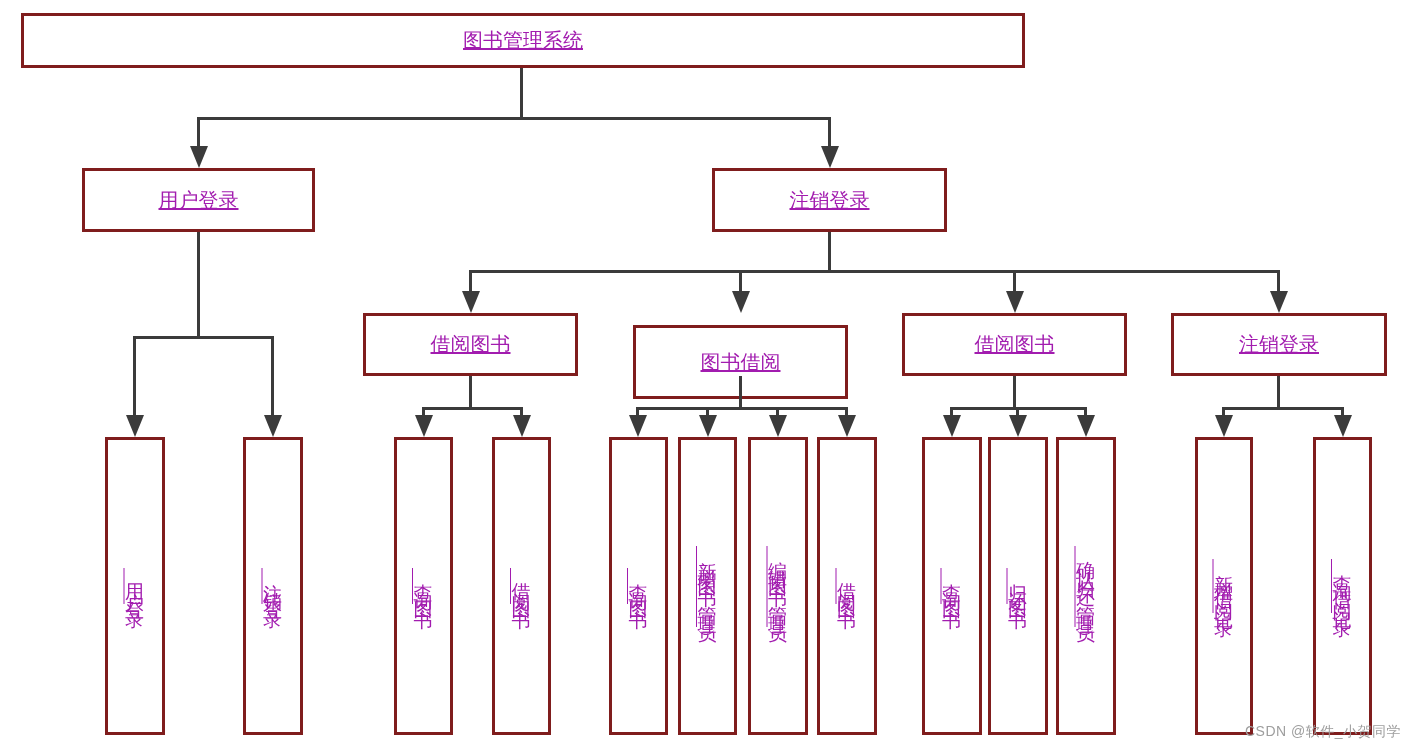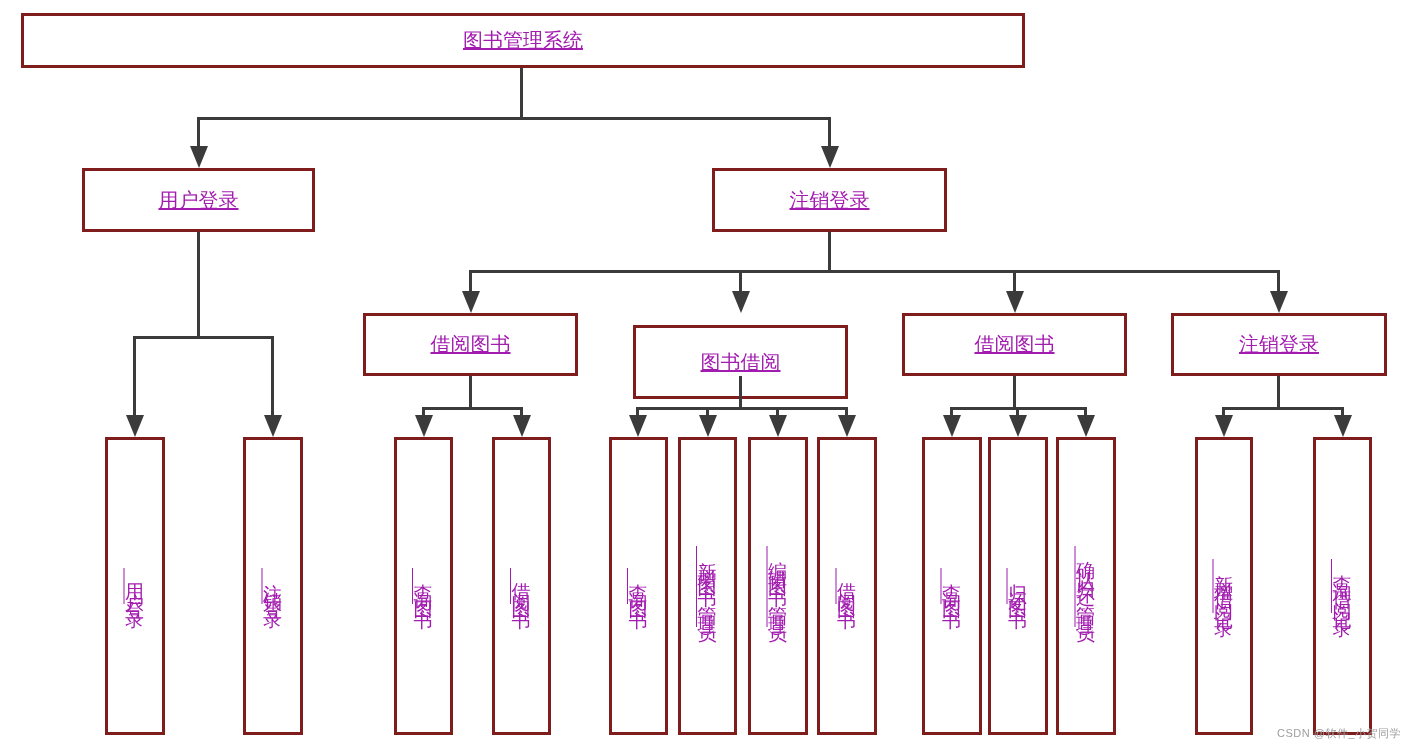--- a/index.html
+++ b/index.html
@@ -8,21 +8,21 @@
   .box{position:absolute;background:#fff;border:3px solid #7f1d1d;box-sizing:border-box;
        display:flex;align-items:center;justify-content:center;
        color:#a21caf;font-size:20px;white-space:nowrap;text-decoration:underline;}
   .vbox{writing-mode:vertical-rl;text-orientation:mixed;font-size:19px;
         letter-spacing:9px;white-space:normal;line-height:1;}
   .vln{position:absolute;width:3px;background:#3b3b3b;}
   .hln{position:absolute;height:3px;background:#3b3b3b;}
   .arr{position:absolute;width:3px;background:#3b3b3b;}
   .arr::after{content:"";position:absolute;top:100%;left:-7.5px;width:0;height:0;
         border:solid transparent;border-width:22px 9px 0 9px;border-top-color:#3b3b3b;}
-  .wm{position:absolute;right:4px;bottom:6px;font-size:11px;color:#9e9e9e;
+  .wm{position:absolute;right:4px;bottom:6px;font-size:14px;color:#9e9e9e;
       letter-spacing:0.5px;}
 </style>
 </head>
 <body>
 
 <div class="stage">
 
   <div class="box" style="left:21px;top:13px;width:1004px;height:55px;">图书管理系统</div>
 
   <div class="vln" style="left:520px;top:68px;height:49px;"></div>

